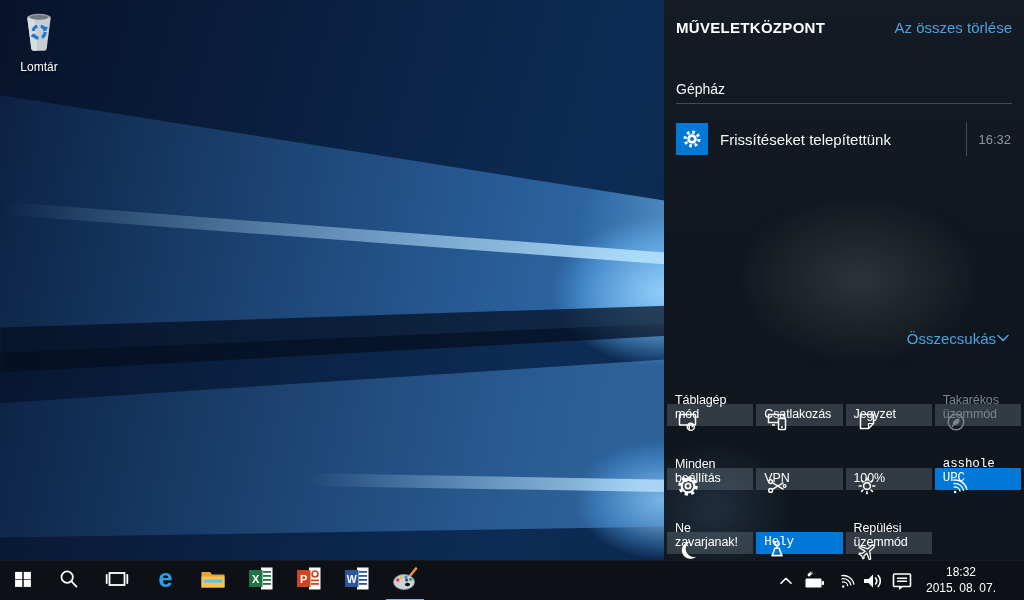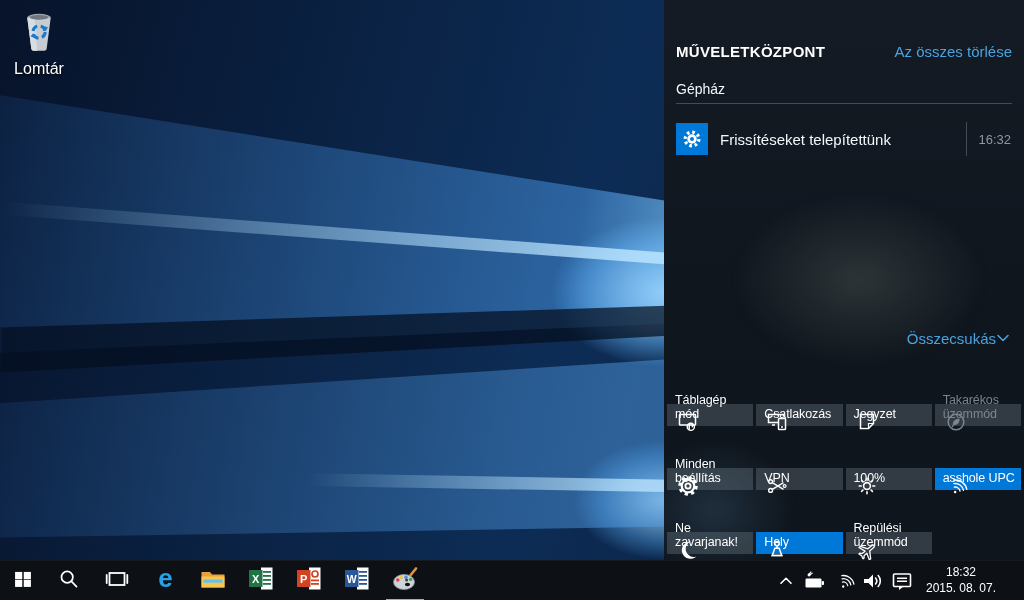--- a/index.html
+++ b/index.html
@@ -19,50 +19,50 @@
     background:linear-gradient(to right, rgba(150,205,255,0), rgba(185,228,255,.85) 62%);filter:blur(1px);}
   .beam-dark{clip-path:polygon(0 58.5%, 100% 52.5%, 100% 56.5%, 0 66.5%);
     background:rgba(4,14,30,.72);filter:blur(1.5px);}
   .beam-low{clip-path:polygon(0 72%, 100% 60%, 100% 93%, 0 96%);
     background:linear-gradient(100deg, rgba(25,80,160,.12), rgba(85,165,240,.45) 62%);}
   .beam-line2{clip-path:polygon(0 83.5%, 100% 86.8%, 100% 89%, 0 85.8%);
     background:linear-gradient(to right, rgba(150,205,255,0) 30%, rgba(190,230,255,.8) 64%);filter:blur(1px);}
 
   
   .desktop-icon{position:absolute;left:8px;top:8px;width:62px;text-align:center;cursor:default;}
-  .desktop-icon .label{margin-top:2px;font-size:16px;color:#fff;text-shadow:0 1px 3px rgba(0,0,0,.9);}
+  .desktop-icon .label{margin-top:2px;font-size:12px;color:#fff;text-shadow:0 1px 3px rgba(0,0,0,.9);}
 
   
   .action-center{position:absolute;top:0;right:0;width:360px;height:560px;
     background:linear-gradient(180deg,#141b24 0%,#10161e 55%,#0f151c 100%);}
   .ac-glow1{position:absolute;left:70px;top:195px;width:250px;height:170px;
     background:radial-gradient(closest-side, rgba(125,140,128,.26), rgba(125,140,128,0));filter:blur(6px);}
   .ac-glow2{position:absolute;left:-30px;top:440px;width:160px;height:140px;
     background:radial-gradient(closest-side, rgba(90,140,185,.22), rgba(90,140,185,0));filter:blur(6px);}
   .ac-header{position:absolute;top:19px;left:12px;right:12px;display:flex;
     justify-content:space-between;align-items:baseline;}
-  .ac-title{font-size:15px;font-weight:bold;letter-spacing:.3px;color:#fff;margin-top:24px;}
+  .ac-title{font-size:15px;font-weight:bold;letter-spacing:.3px;color:#fff;}
   .ac-clear{font-size:15px;color:#4aa3df;cursor:pointer;}
   .ac-group-title{position:absolute;top:81px;left:12px;font-size:14px;color:#f2f6f8;}
   .ac-divider{position:absolute;top:103px;left:12px;right:12px;height:1px;background:rgba(255,255,255,.22);}
   .ac-notification{position:absolute;top:112px;left:0;right:0;height:54px;cursor:pointer;padding-left:26px;}
   .notif-icon{position:absolute;left:12px;top:11px;width:32px;height:32px;background:#0078d7;
     display:flex;align-items:center;justify-content:center;}
   .notif-title{position:absolute;left:56px;top:0;height:54px;display:flex;align-items:center;
     font-size:15px;color:#f4f8fa;}
   .notif-sep{position:absolute;right:57px;top:10px;height:34px;width:1px;background:rgba(255,255,255,.22);}
   .notif-time{position:absolute;right:13px;top:0;height:54px;display:flex;align-items:center;
     font-size:13px;color:#8f979e;}
   .ac-collapse{position:absolute;top:330px;right:14px;display:flex;align-items:center;
     font-size:15px;color:#4aa3df;cursor:pointer;}
 
   .tiles{position:absolute;left:3px;top:366px;width:354px;display:grid;
     grid-template-columns:repeat(4,1fr);grid-auto-rows:60px;gap:4px 3px;}
   .tile{position:relative;background:rgba(125,140,150,.32);color:#fff;cursor:pointer;margin-top:38px;}
-  .tile.active{background:#0078d7;}
+  .tile.active{background:#0078d7;font-family:Liberation Mono, monospace;}
   .tile.disabled{color:#7b858d;}
   .tile-icon{position:absolute;left:9px;top:6px;width:24px;height:24px;}
   .tile-label{position:absolute;left:8px;right:1px;bottom:5px;font-size:12.5px;line-height:1.12;
     letter-spacing:-.1px;}
 
   
   .taskbar{position:absolute;left:0;bottom:0;width:1024px;height:40px;background:#0d1116;
     border-top:1px solid rgba(255,255,255,.04);box-sizing:border-box;display:flex;align-items:center;}
   .tb-btn{position:relative;width:48px;height:40px;display:flex;align-items:center;
     justify-content:center;flex:0 0 auto;cursor:pointer;}

